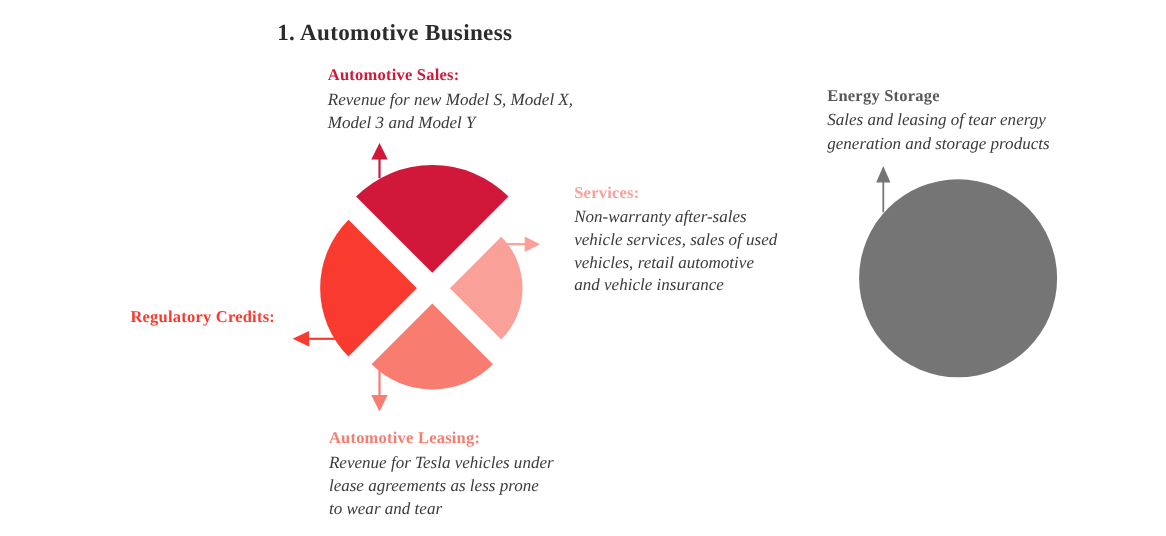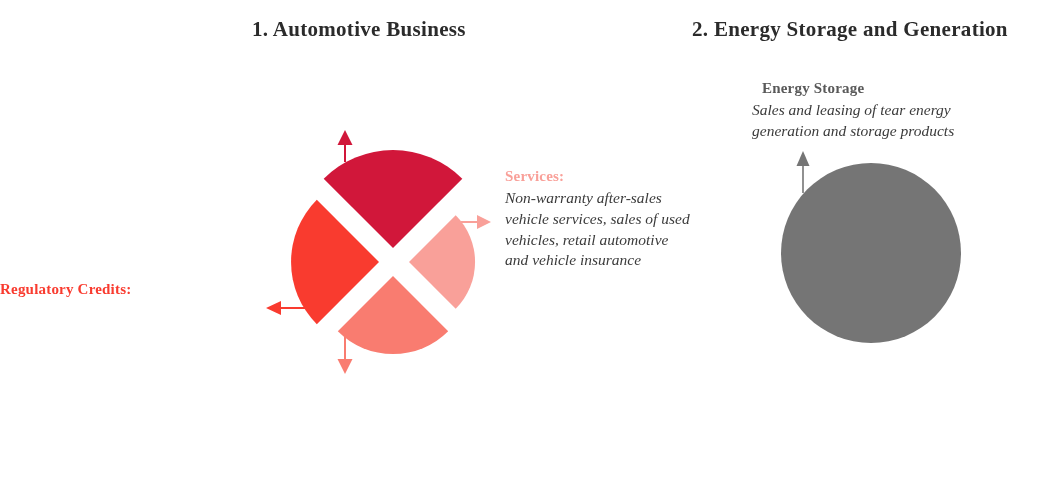--- a/index.html
+++ b/index.html
@@ -32,22 +32,22 @@
     white-space: nowrap;
   }
   .ann .desc {
     font-style: italic;
     color: #3b3b3b;
     white-space: pre-line;
     line-height: 1.34;
     font-size: 15.5px;
   }
   .sales      { left: 298px; top: 61px; }
-  .services   { left: 505px; top: 168px; }
-  .regulatory { left: 0px;   top: 281px; width: 250px; text-align: left; }
+  .services   { left: 522px; top: 168px; }
+  .regulatory { left: 0px;   top: 281px; width: 250px; text-align: right; }
   .leasing    { left: 299px; top: 391px; }
   .energy     { left: 752px; top: 80px; }
 </style>
 </head>
 <body>
 
 <div class="canvas">
 
   <svg class="layer" width="1060" height="487" viewBox="0 0 1060 487">
 
@@ -76,37 +76,45 @@
     </g>
 
     <circle cx="871" cy="253" r="90" style="fill: rgb(117, 117, 117);"></circle>
     <g>
       <line x1="803" y1="193" x2="803" y2="165" stroke-width="1.6" style="stroke: rgb(117, 117, 117);"></line>
       <polygon points="803,151 796.5,166 809.5,166" style="fill: rgb(117, 117, 117);"></polygon>
     </g>
   </svg>
 
   <h1 class="title t1">1. Automotive Business</h1>
-  <h1 class="title t2">2. Energy Storage and Generation</h1>
 
+  <div class="ann sales">
+    <div class="lbl" style="color: rgb(209, 23, 58);">Automotive Sales:</div>
+    <div class="desc">Revenue for new Model S, Model X,
+Model 3 and Model Y</div>
+  </div>
 
   <div class="ann services">
     <div class="lbl" style="color: rgb(249, 160, 153);">Services:</div>
     <div class="desc">Non-warranty after-sales
 vehicle services, sales of used
 vehicles, retail automotive
 and vehicle insurance</div>
   </div>
 
   <div class="ann regulatory">
     <div class="lbl" style="color: rgb(249, 59, 47);">Regulatory Credits:</div>
   </div>
 
   <div class="ann leasing">
+    <div class="lbl" style="color: rgb(249, 124, 112);">Automotive Leasing:</div>
+    <div class="desc">Revenue for Tesla vehicles under
+lease agreements as less prone
+to wear and tear</div>
   </div>
 
   <div class="ann energy">
-    <div class="lbl" style="color: rgb(89, 89, 89); margin-left: 10px;">Energy Storage</div>
+    <div class="lbl" style="color: rgb(89, 89, 89);">Energy Storage</div>
     <div class="desc">Sales and leasing of tear energy
 generation and storage products</div>
   </div>
 
 </div>
 
 </body></html>

